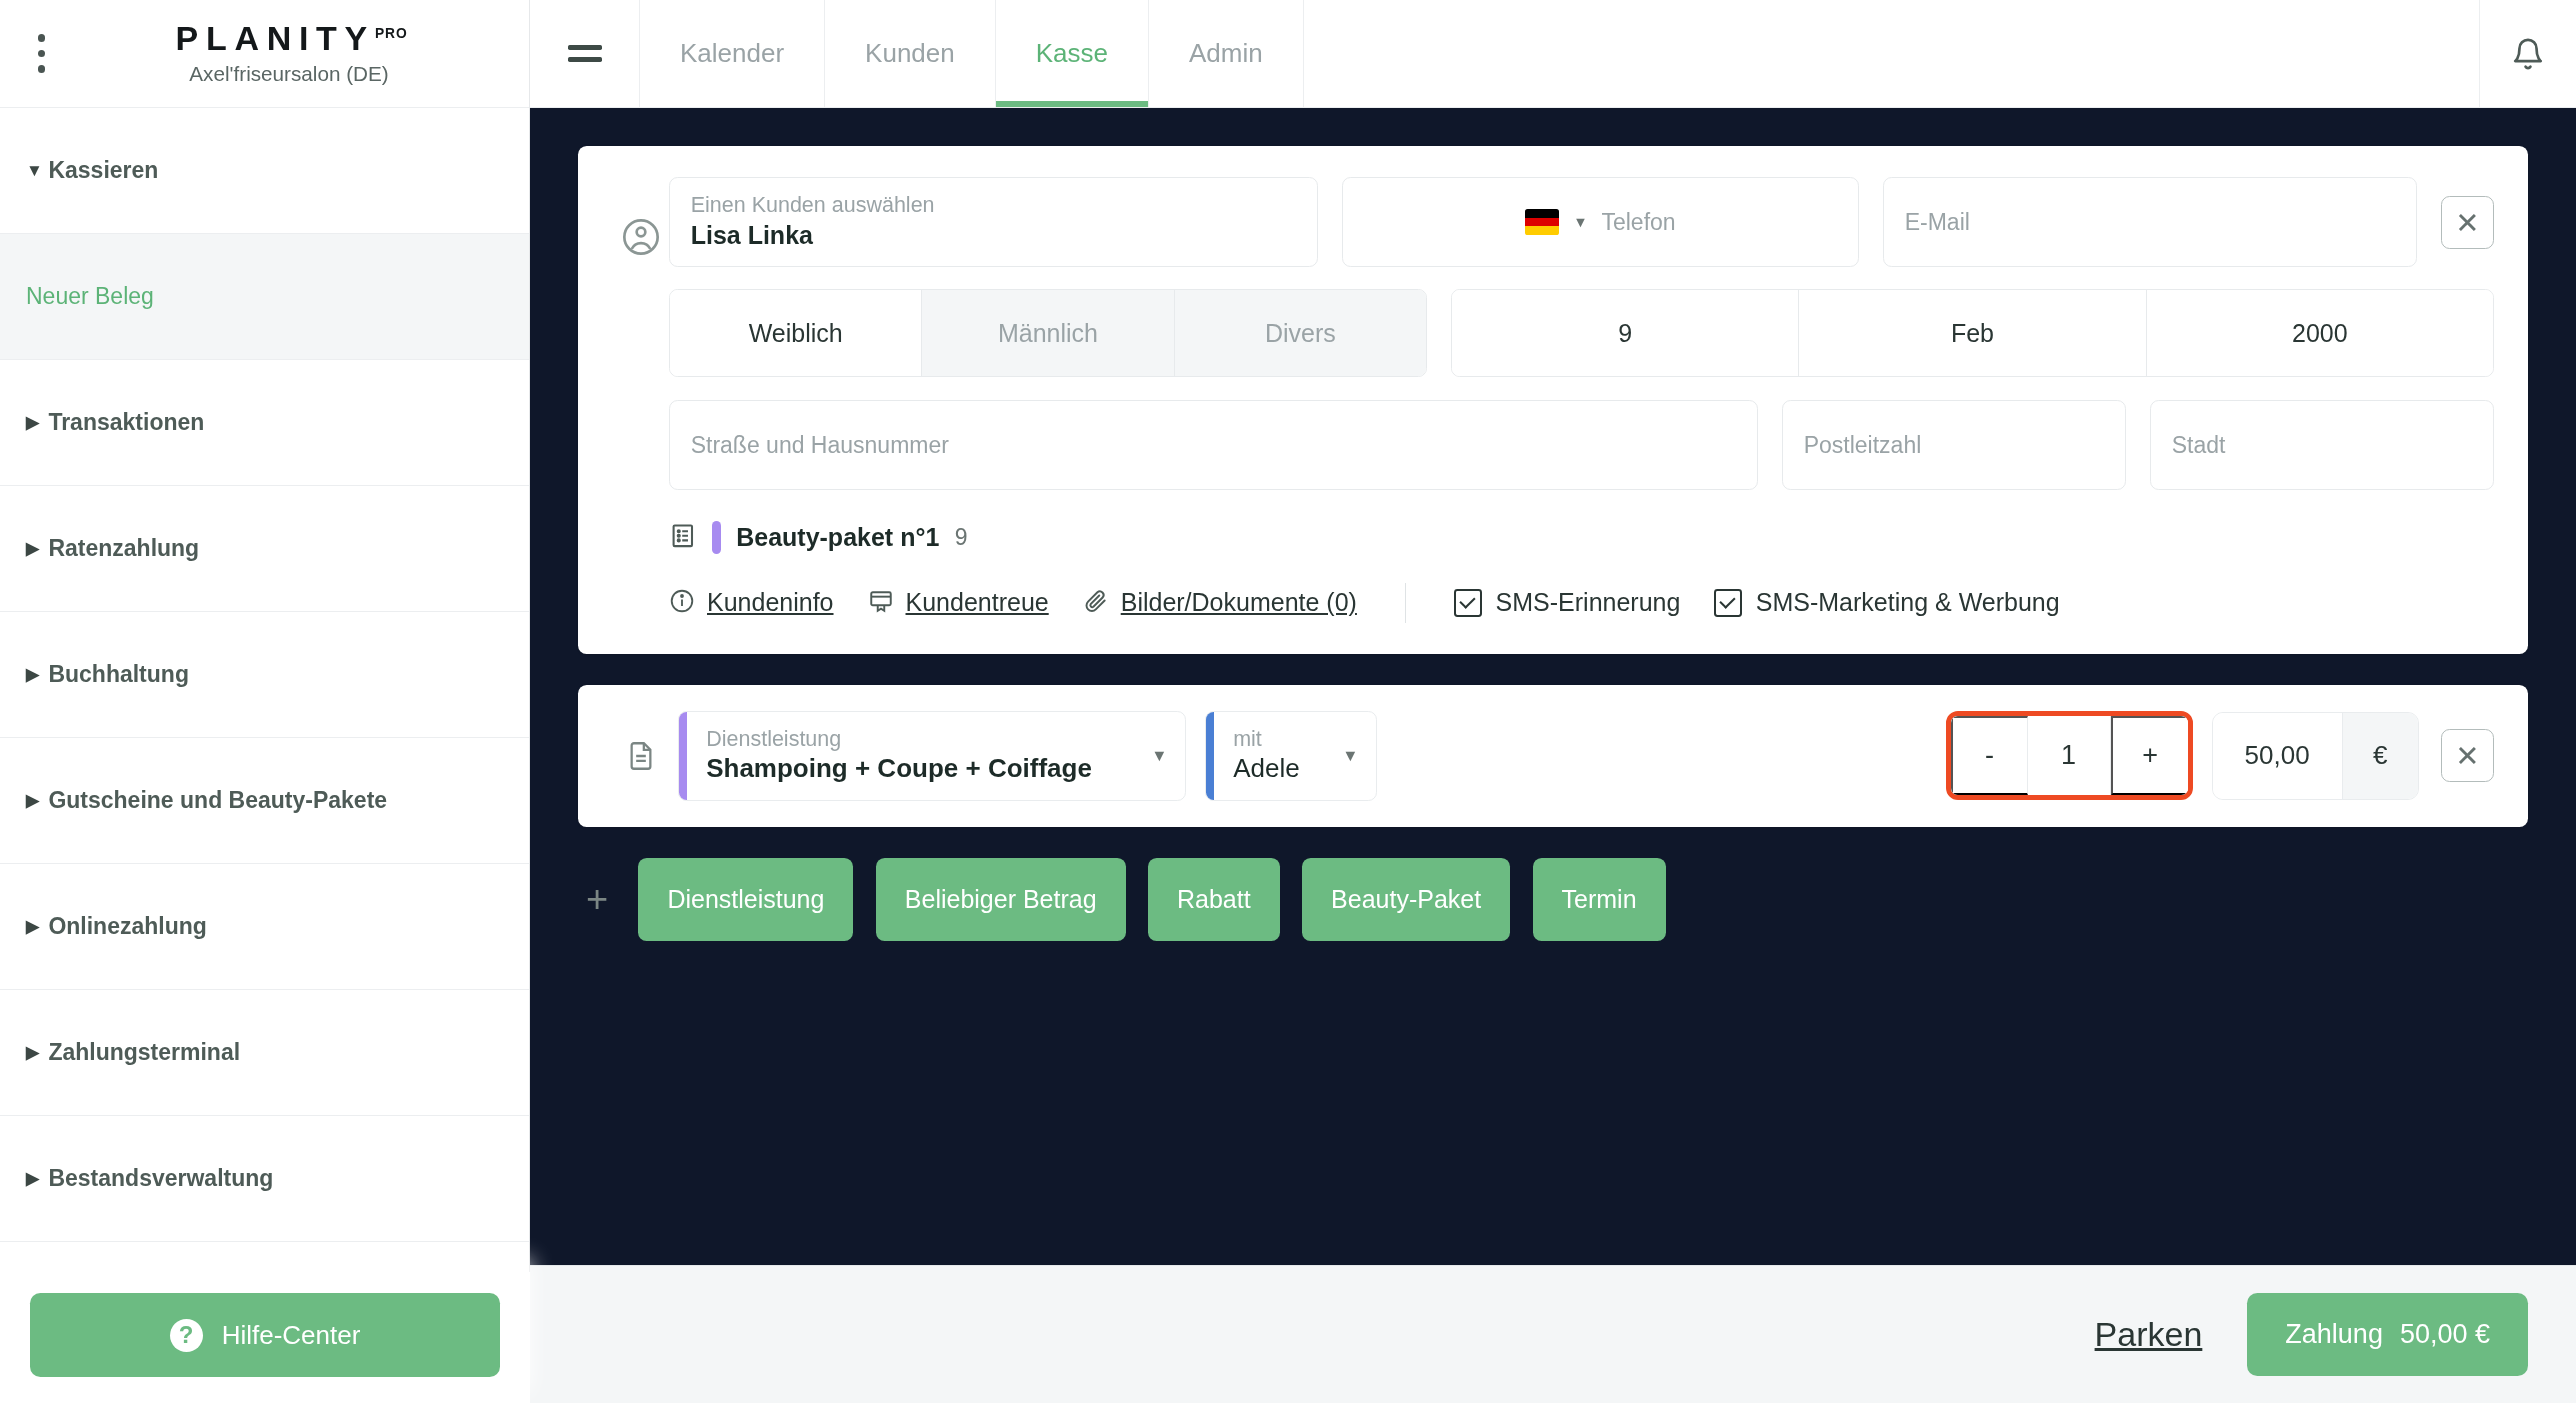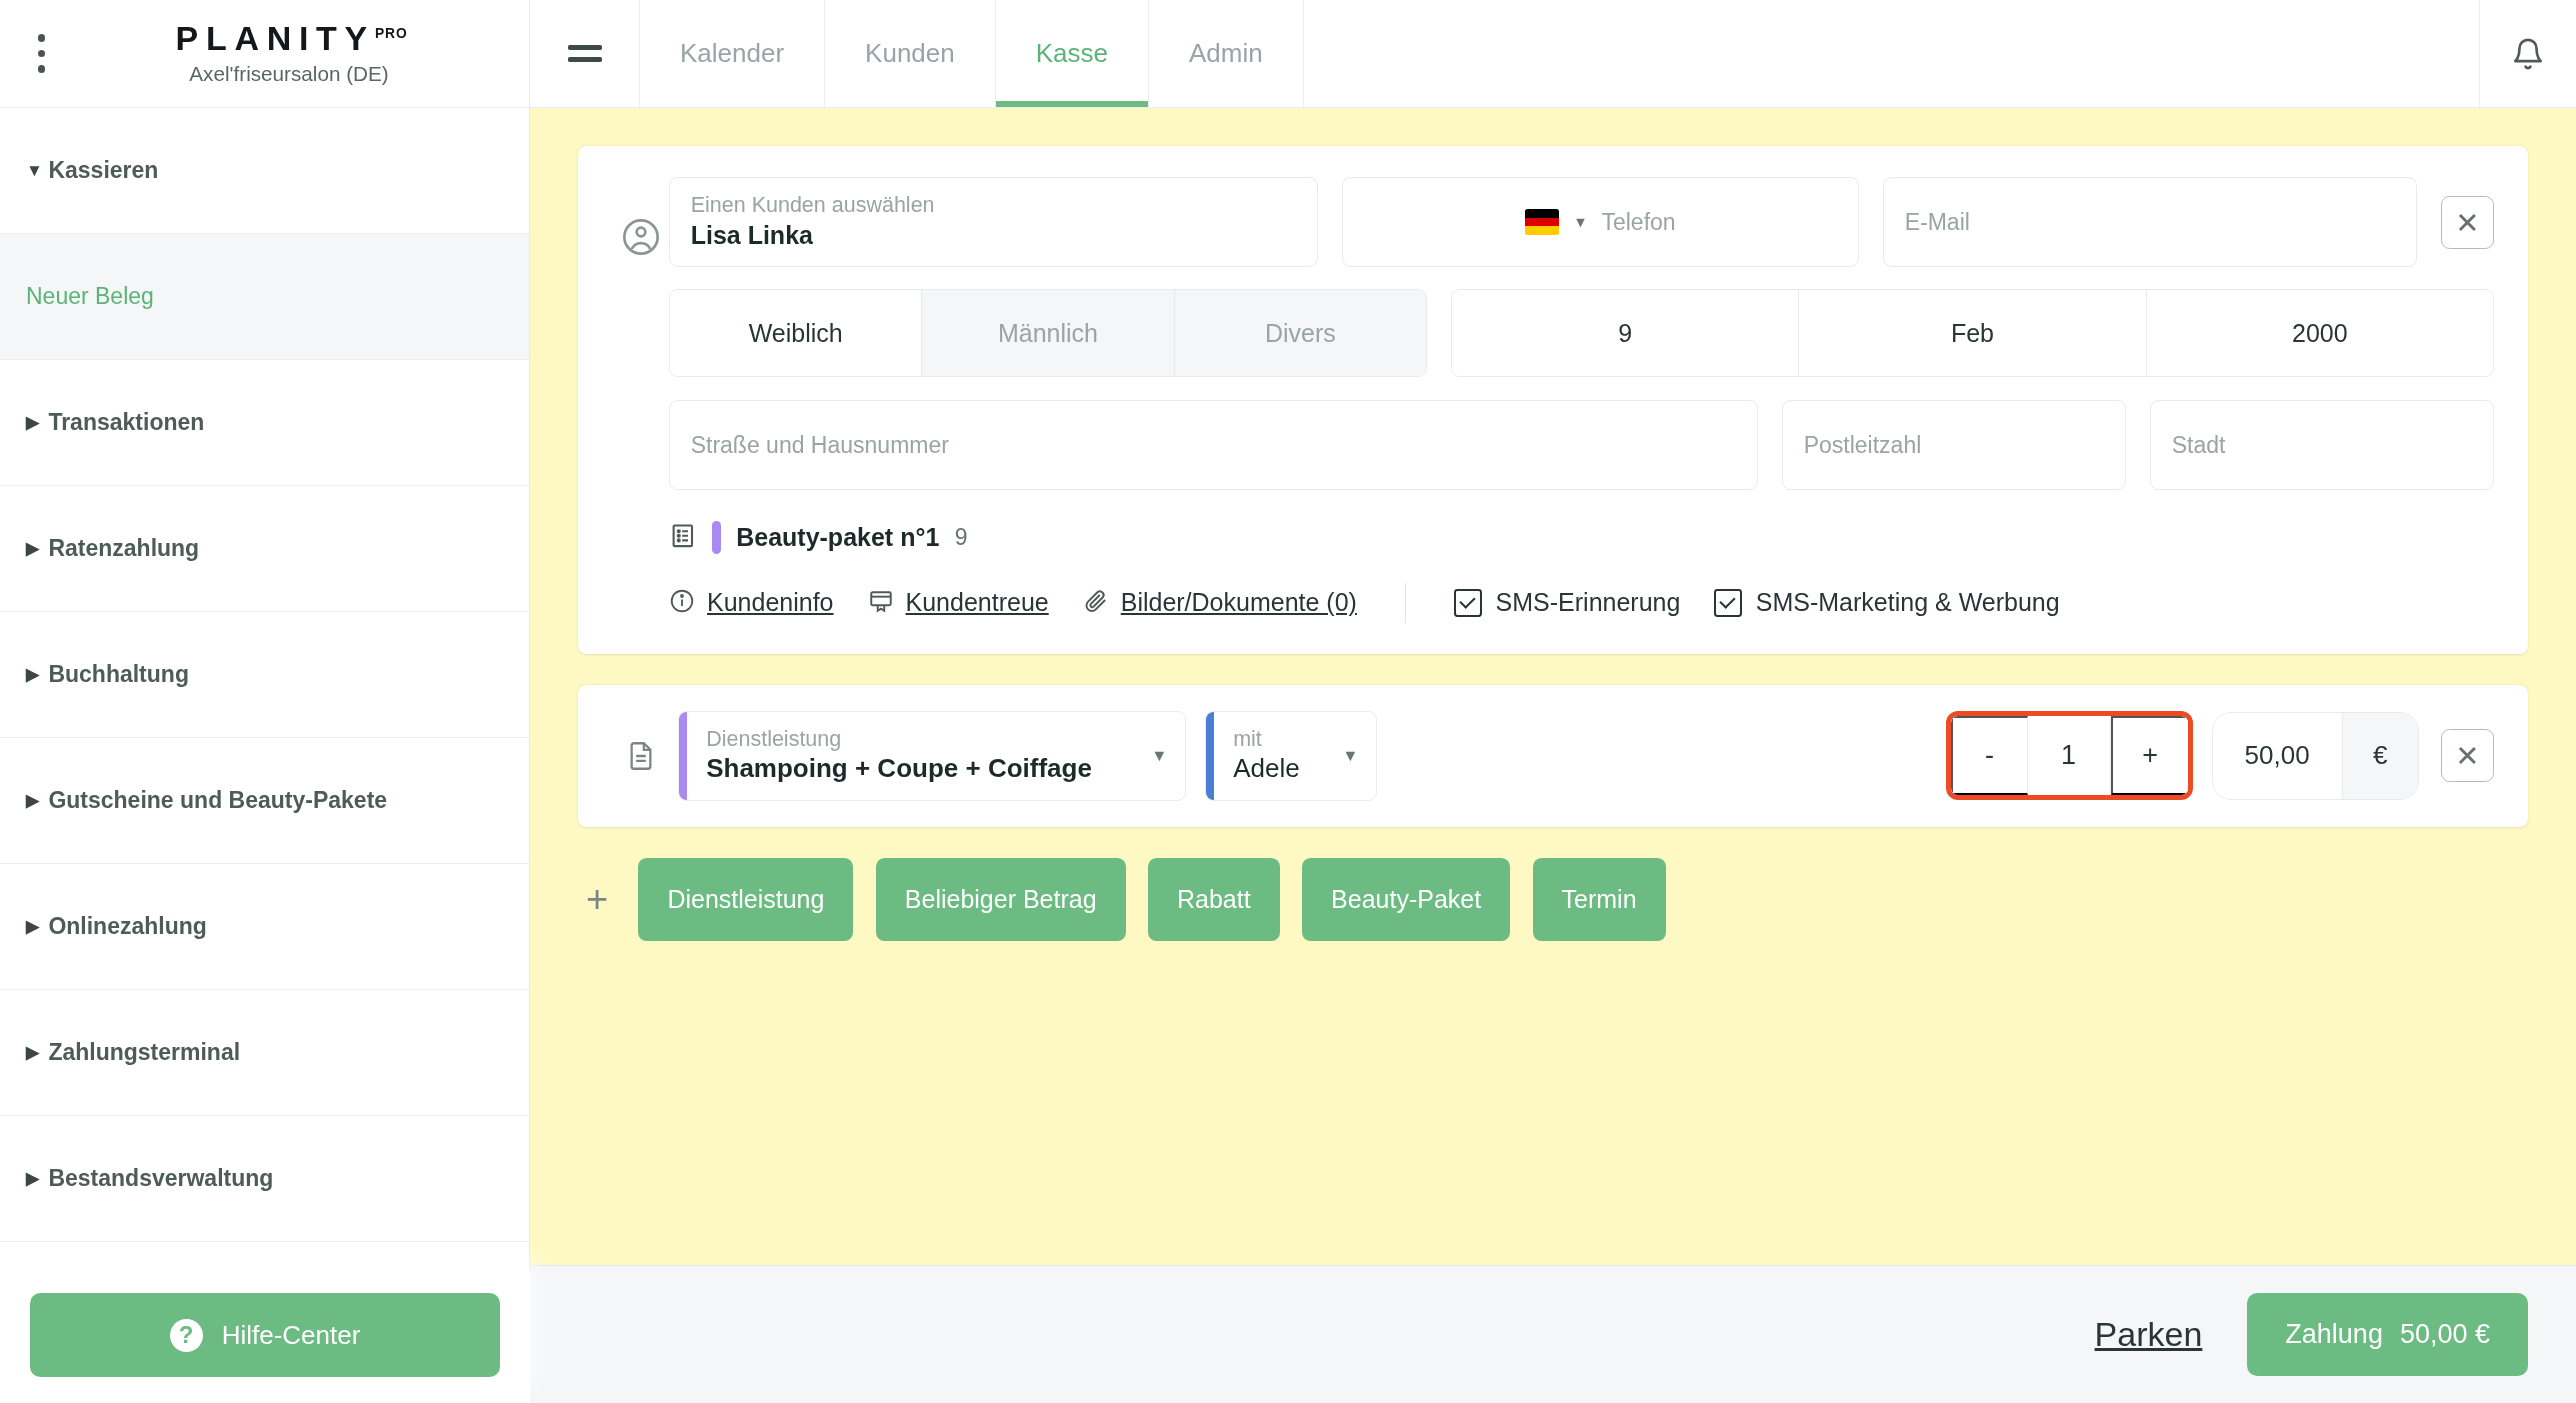--- a/index.html
+++ b/index.html
@@ -69,21 +69,21 @@
     background: #6cbb82; color: #fff; font-size: 26px;
     display: flex; align-items: center; justify-content: center; gap: 19px;
     cursor: pointer; font-family: inherit;
   }
   .q-icon {
     width: 33px; height: 33px; border-radius: 50%; background:#fff; color:#6cbb82;
     font-size: 24px; font-weight: 700; display:flex; align-items:center; justify-content:center;
   }
 
   
-  .main { flex: 1; display: flex; flex-direction: column; background: #fef9c3; height:1403px;}
+  .main { flex: 1; display: flex; flex-direction: column; background: #0f172a; height:1403px;}
   .topbar {
     height: 108px; background: #fff; display: flex; align-items: stretch;
     border-bottom: 1.7px solid #eceef0; flex:none;
   }
   .burger {
     width: 110px; display: flex; flex-direction: column; align-items: center; justify-content: center; gap: 6.9px;
     border-right: 1.7px solid #eceef0; cursor: pointer;
   }
   .burger i { width: 34px; height: 5.2px; background: #3d4a46; border-radius: 1.7px; display:block; }
   .tab {
@@ -194,21 +194,21 @@
   .line-spacer { flex: 1; }
   .stepper-hl { border: 5.2px solid #ee4a23; border-radius: 12px; padding: 0; display:flex; }
   .stepper { display: flex; border-radius: 6.9px; overflow: hidden; background:#fff;}
   .stepper .sbtn, .stepper .sval {
     height: 79px; display:flex; align-items:center; justify-content:center; font-size: 27px; color:#2a3634;
     border-right: 1.7px solid #e9ecee; background:#fff; cursor:pointer; font-family:inherit;
   }
   .stepper .sbtn { width: 77px; }
   .stepper .sval { width: 83px; cursor: text; }
   .stepper .sbtn.last { border-right: none; }
-  .price-grp { display:flex; border: 1.7px solid #e9ecee; border-radius: 19px; overflow:hidden; margin-left: 19px; }
+  .price-grp { display:flex; border: 1.7px solid #e9ecee; border-radius: 11px; overflow:hidden; margin-left: 19px; }
   .price-grp .pval {
     width: 129px; height: 86px; display:flex; align-items:center; justify-content:center;
     font-size: 26px; color:#2a3634; background:#fff; cursor:text;
   }
   .price-grp .pcur {
     width: 76px; height: 86px; display:flex; align-items:center; justify-content:center;
     font-size: 26px; color:#2a3634; background:#f4f6f7; border-left: 1.7px solid #e9ecee;
   }
   .line-x { margin-top: 0; margin-left: 22.4px; }
 

